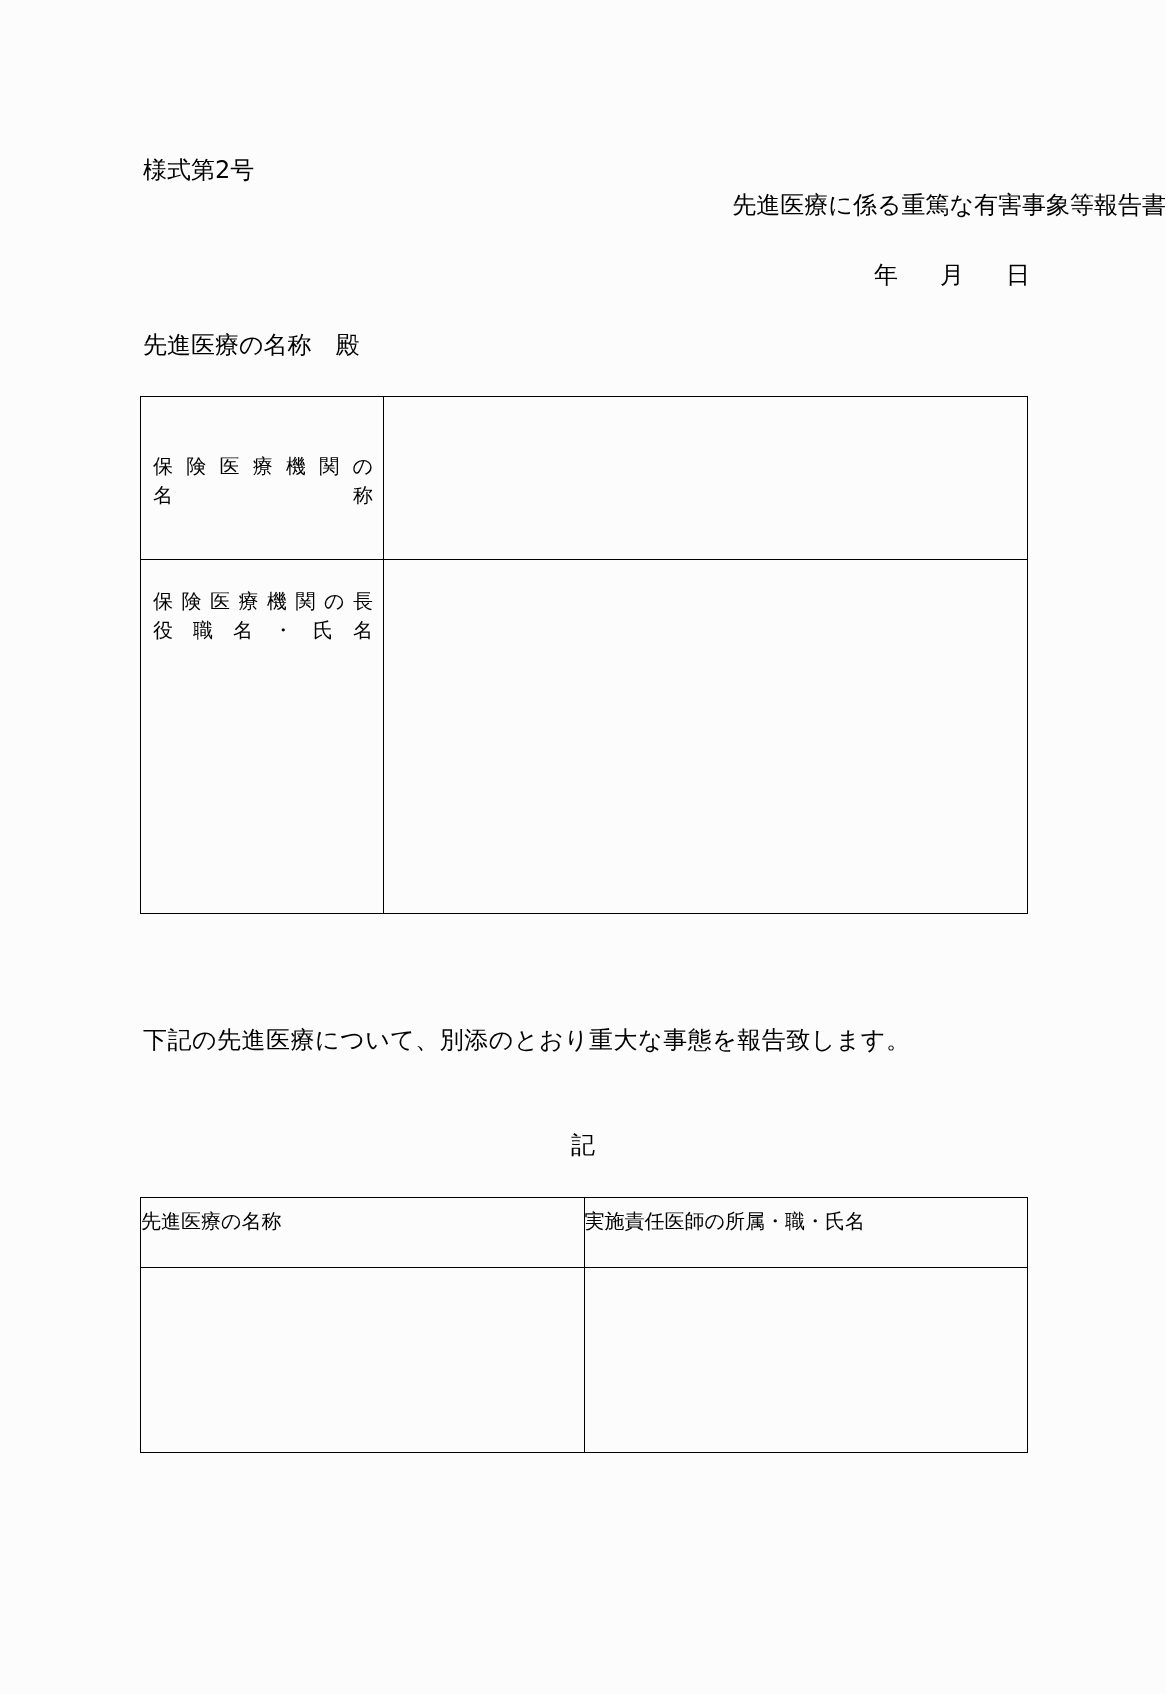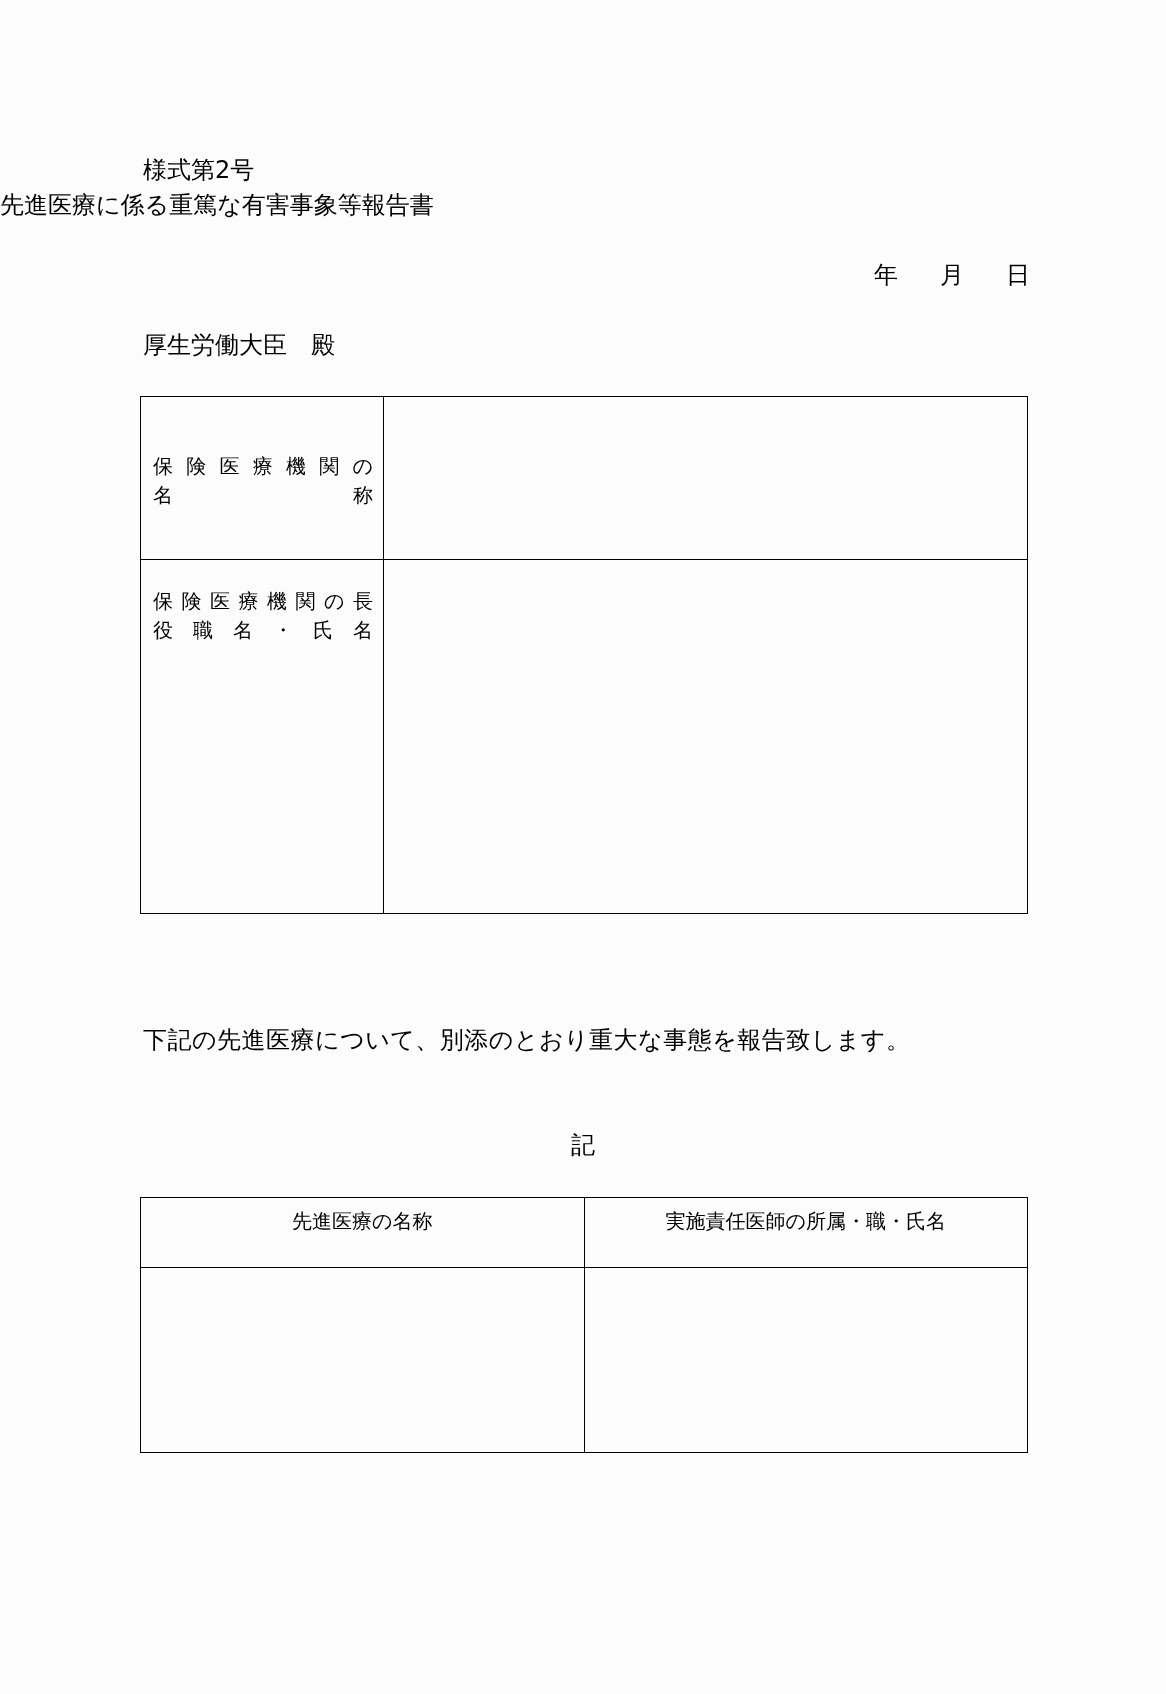--- a/index.html
+++ b/index.html
@@ -2,50 +2,50 @@
 <html><head>
 <meta charset="utf-8">
 <style>
   html, body { margin:0; padding:0; }
   body {
     width:1166px; height:1694px; background:#fcfcfc; position:relative; overflow:hidden;
     font-family: "DejaVu Sans", "Liberation Sans", sans-serif; color:#000;
   }
   .abs { position:absolute; white-space:nowrap; font-size:24px; line-height:24px; }
   .form-no { left:143px; top:158px; }
-  .title { left:0; width:1166px; text-align:left; top:193px; }
+  .title { left:0; width:1166px; text-align:right; top:193px; }
   .date { top:263px; }
   .addressee { left:143px; top:333px; }
   .sentence { left:143px; top:1028px; letter-spacing:0.5px; }
   .ki { left:0; width:1166px; text-align:center; top:1133px; }
 
   table { position:absolute; border-collapse:collapse; }
   td, th { border:1.5px solid #000; padding:0; vertical-align:top; font-weight:normal; font-size:20px; }
   .t1 { left:140px; top:396px; width:888px; }
   .t1 .lbl { width:242px; }
   .t1 .r1 { height:163px; }
   .t1 .r2 { height:354px; }
   .lbl-wrap { padding:0 10px 0 12px; }
   .just { display:flex; justify-content:space-between; line-height:29px; }
   .r1 .lbl-wrap { padding-top:55px; }
   .r2 .lbl-wrap { padding-top:27px; }
 
   .t2 { left:140px; top:1197px; width:888px; }
-  .t2 th { width:50%; height:70px; text-align:center; padding-top:10px; box-sizing:border-box;font-family:Liberation Mono, monospace; }
+  .t2 th { width:50%; height:70px; text-align:left; padding-top:10px; box-sizing:border-box;font-family:Liberation Mono, monospace; }
   .t2 td { height:184px; }
 </style>
 </head>
 <body>
 
 <div class="abs form-no">様式第2号</div>
 <div class="abs title">先進医療に係る重篤な有害事象等報告書</div>
 <div class="abs date" style="left:874px">年</div>
 <div class="abs date" style="left:940px">月</div>
 <div class="abs date" style="left:1006px">日</div>
-<div class="abs addressee">厚生労働大臣　殿</div>
+<div class="abs addressee">先進医療の名称　殿</div>
 
 <table class="t1">
   <tbody>
       <tr class="r1">
     <td class="lbl">
       <div class="lbl-wrap">
         <div class="just">
           <span>保</span>
           <span>険</span>
           <span>医</span>

